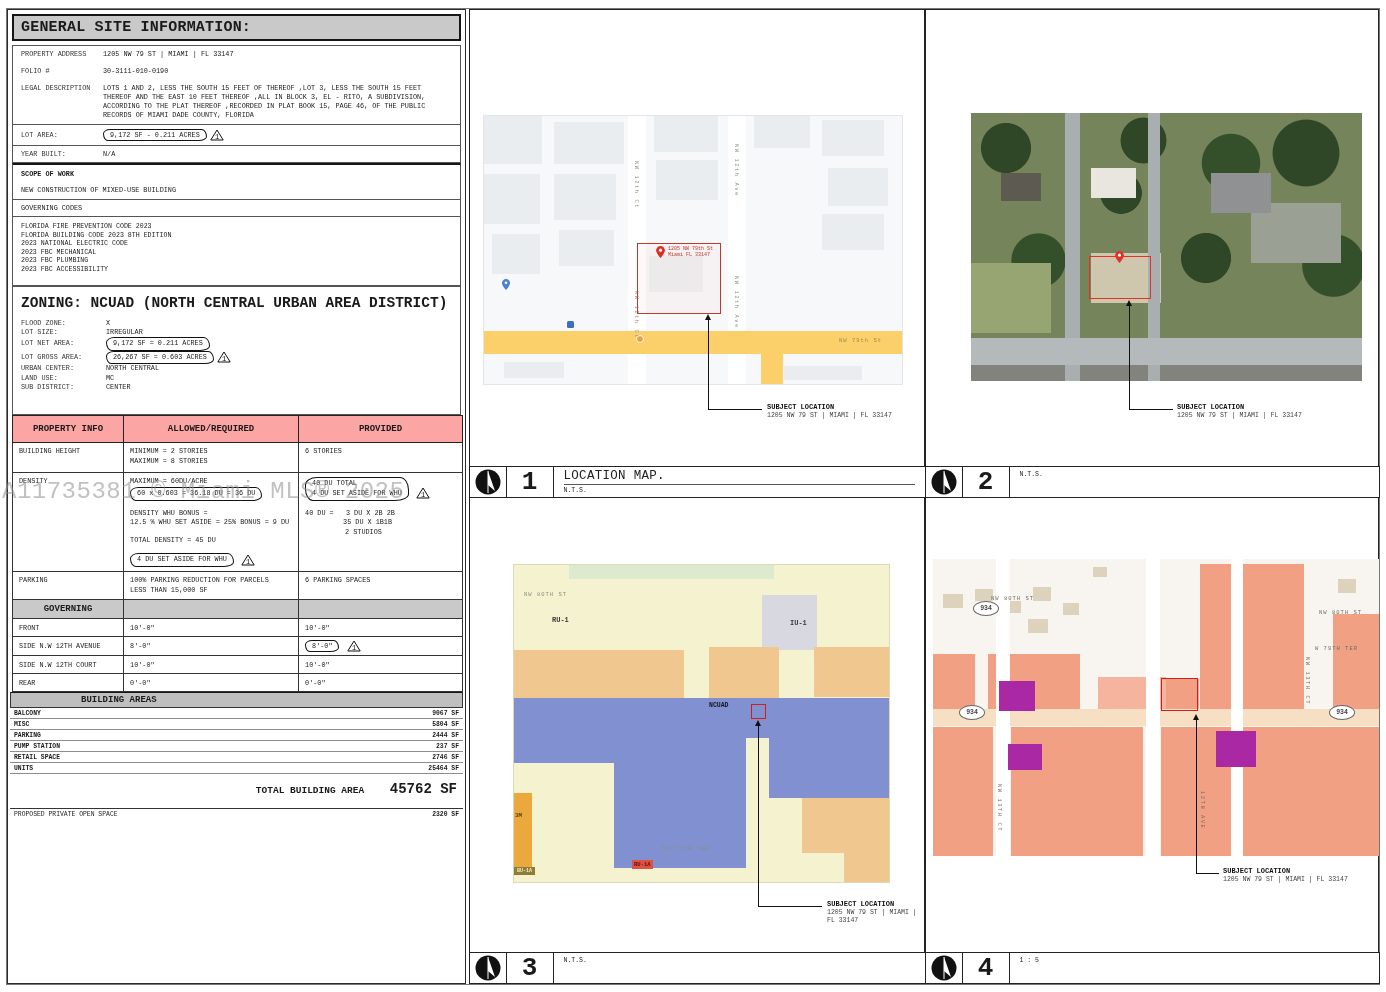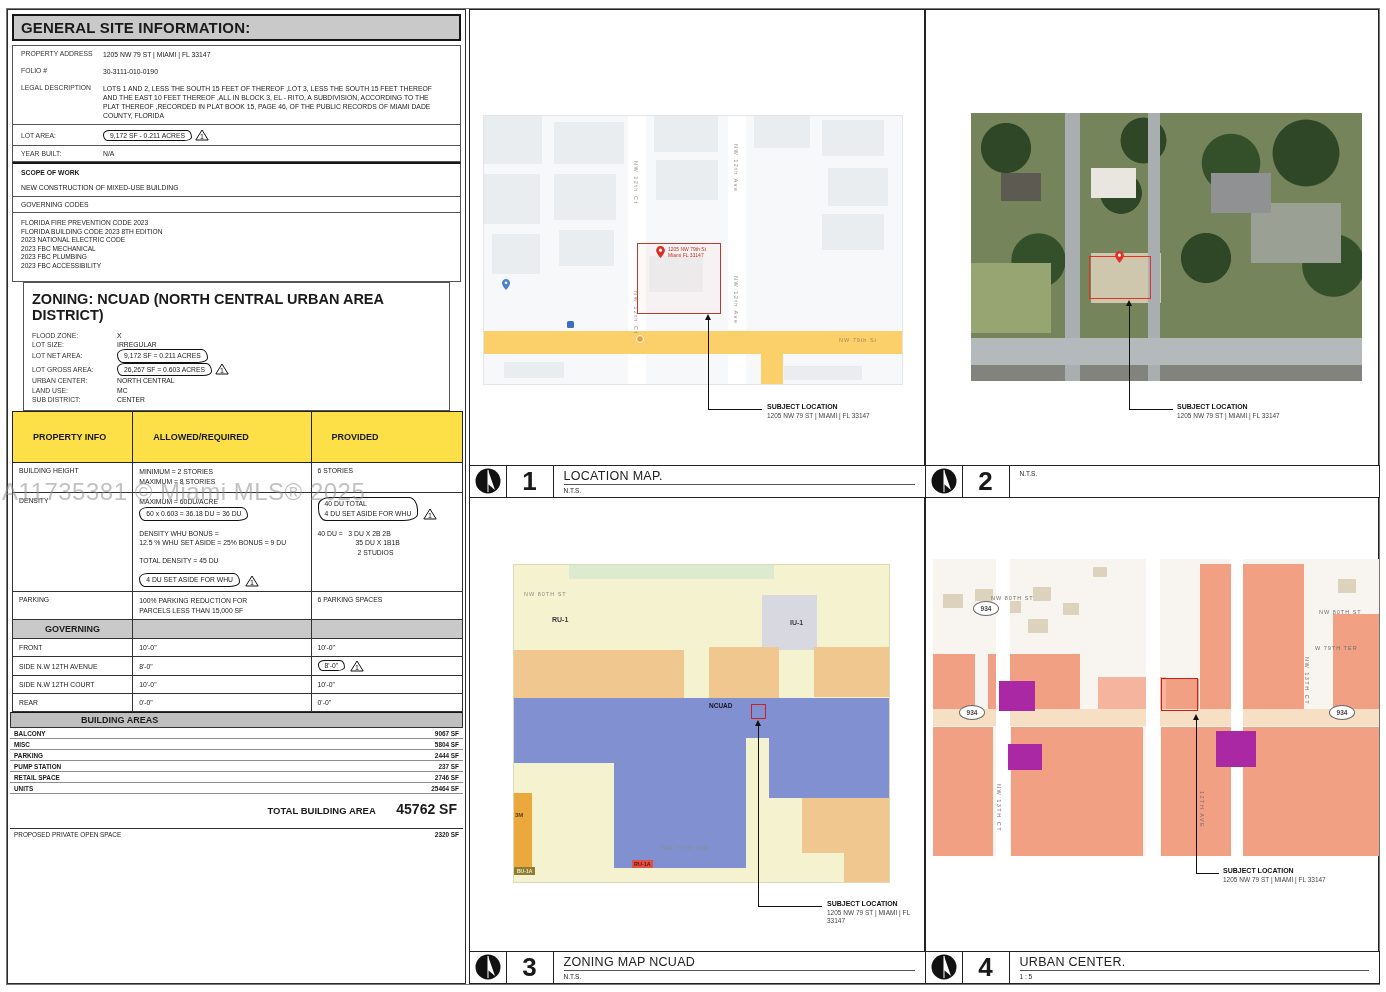--- a/index.html
+++ b/index.html
@@ -1,42 +1,42 @@
 <!DOCTYPE html>
 <html><head>
 <meta charset="utf-8">
 <style>
   html,body{margin:0;padding:0;background:#fff;}
   .sheet{position:relative;width:1386px;height:992px;background:#fff;overflow:hidden;
-         font-family:Liberation Sans, sans-serif;color:#1a1a1a;}
+         font-family:Liberation Mono, monospace;color:#1a1a1a;}
   .outer{position:absolute;left:6px;top:8px;right:6px;bottom:7px;border:1px solid #777;pointer-events:none;}
 
   
   .panel-left{position:absolute;left:7px;top:9px;width:459px;height:975px;border:1.5px solid #2b2b2b;background:#fff;box-sizing:border-box;}
   .sec-header{margin:4px;border:2px solid #161616;background:#c9c9c9;padding:3px 7px;font-size:15px;font-weight:bold;letter-spacing:.2px;}
   .info-box{border:1px solid #555;margin:0 4px;}
   .kv-row{display:flex;padding:4px 8px;font-size:6.8px;}
   .kv-label{width:82px;flex:none;color:#333;}
   .kv-value{flex:1;line-height:9px;max-width:335px;}
   .thin-row{display:flex;align-items:center;border:1px solid #555;border-top:none;margin:0 4px;padding:4px 8px;font-size:6.8px;}
   .thin-row .kv-label{width:82px;}
   .cloud{display:inline-block;border:1.2px solid #111;border-radius:12px 9px 14px 8px/8px 13px 7px 12px;padding:1px 6px;}
   .tri{flex:none;margin-left:3px;vertical-align:middle;}
   .scope-box{border:1px solid #555;border-top:2px solid #161616;margin:0 4px;padding:5px 8px;font-size:6.8px;}
   .scope-box .lbl{font-weight:bold;margin-bottom:8px;}
   .codes-hdr{border:1px solid #555;border-top:none;margin:0 4px;padding:4px 8px;font-size:6.8px;}
   .codes-list{border:1px solid #555;border-top:none;margin:0 4px;padding:6px 8px 10px;font-size:6.6px;line-height:8.6px;}
-  .zoning-box{border:1px solid #555;margin:0 15px;padding:4px 8px 6px;}
+  .zoning-box{border:1px solid #555;margin:0 4px;padding:4px 8px 22px;}
   .zoning-heading{font-size:14.5px;font-weight:bold;padding:4px 0 8px;}
   .zi-row{display:flex;font-size:6.8px;line-height:9.4px;align-items:center;}
   .zi-row .kv-label{width:85px;flex:none;}
 
   table.ztable{border-collapse:collapse;width:451px;margin:0 4px;}
   .ztable td,.ztable th{border:1px solid #333;font-size:6.8px;vertical-align:top;padding:4px 6px;text-align:left;}
-  .ztable th{background:#fde047;font-size:9px;text-align:left;padding:20px;border:1.2px solid #222;}
+  .ztable th{background:#fca5a5;font-size:9px;text-align:center;padding:8px;border:1.2px solid #222;}
   .c1{width:104px;} .c2{width:172px;} .c3{width:163px;}
   .cellline{line-height:9.6px;}
   .gap{height:8px;}
   .sb-hdr td{background:#c9c9c9;font-weight:bold;font-size:9px;text-align:center;padding:4px;}
   .sb-row td{height:11px;vertical-align:middle;padding:3px 6px;}
 
   .areas-hdr{border:1px solid #333;border-top:1.5px solid #161616;margin:0 2px;background:#bfbfbf;font-size:9px;font-weight:bold;padding:2px 0 2px 70px;}
   .area-row{display:flex;justify-content:space-between;border-bottom:1px solid #8d8d8d;margin:0 2px;padding:1.5px 4px;font-size:6.4px;font-weight:bold;}
   .total-row{text-align:right;padding:6px 8px 2px;}
   .total-row .tlabel{font-size:9.5px;font-weight:bold;}
@@ -468,21 +468,20 @@
     <div class="titleblock">
       <div class="tb-icon">
         <svg width="26" height="26" viewBox="0 0 26 26">
             <circle cx="13" cy="13" r="12.5" fill="#111"></circle>
             <path d="M13 2 L20 22 L13 16 Z" fill="#fff"></path>
             <line x1="13" y1="2" x2="13" y2="24" stroke="#fff" stroke-width="1"></line>
           </svg>
       </div>
       <div class="tb-num">3</div>
       <div class="tb-text">
-        <div class="tb-title">ZONING MAP NCUAD</div>
         <div class="tb-scale">N.T.S.</div>
       </div>
     </div>
   </div>
 
   <div class="panel" style="left:925px;top:497px;width:454px;height:486px;">
     <div class="mapbox m4" style="left:7px;top:61px;width:446px;height:297px;">
       <span class="street-label" style="left:58px;top:36px;color:#6f6f68;">NW 80TH ST</span>
       <span class="street-label" style="left:386px;top:50px;color:#6f6f68;">NW 80TH ST</span>
       <span class="street-label" style="left:382px;top:86px;color:#6f6f68;">W 79TH TER</span>
@@ -510,18 +509,17 @@
     <div class="titleblock">
       <div class="tb-icon">
         <svg width="26" height="26" viewBox="0 0 26 26">
             <circle cx="13" cy="13" r="12.5" fill="#111"></circle>
             <path d="M13 2 L20 22 L13 16 Z" fill="#fff"></path>
             <line x1="13" y1="2" x2="13" y2="24" stroke="#fff" stroke-width="1"></line>
           </svg>
       </div>
       <div class="tb-num">4</div>
       <div class="tb-text">
-        <div class="tb-title">URBAN CENTER.</div>
         <div class="tb-scale">1 : 5</div>
       </div>
     </div>
   </div>
 </div>
 
 </body></html>

